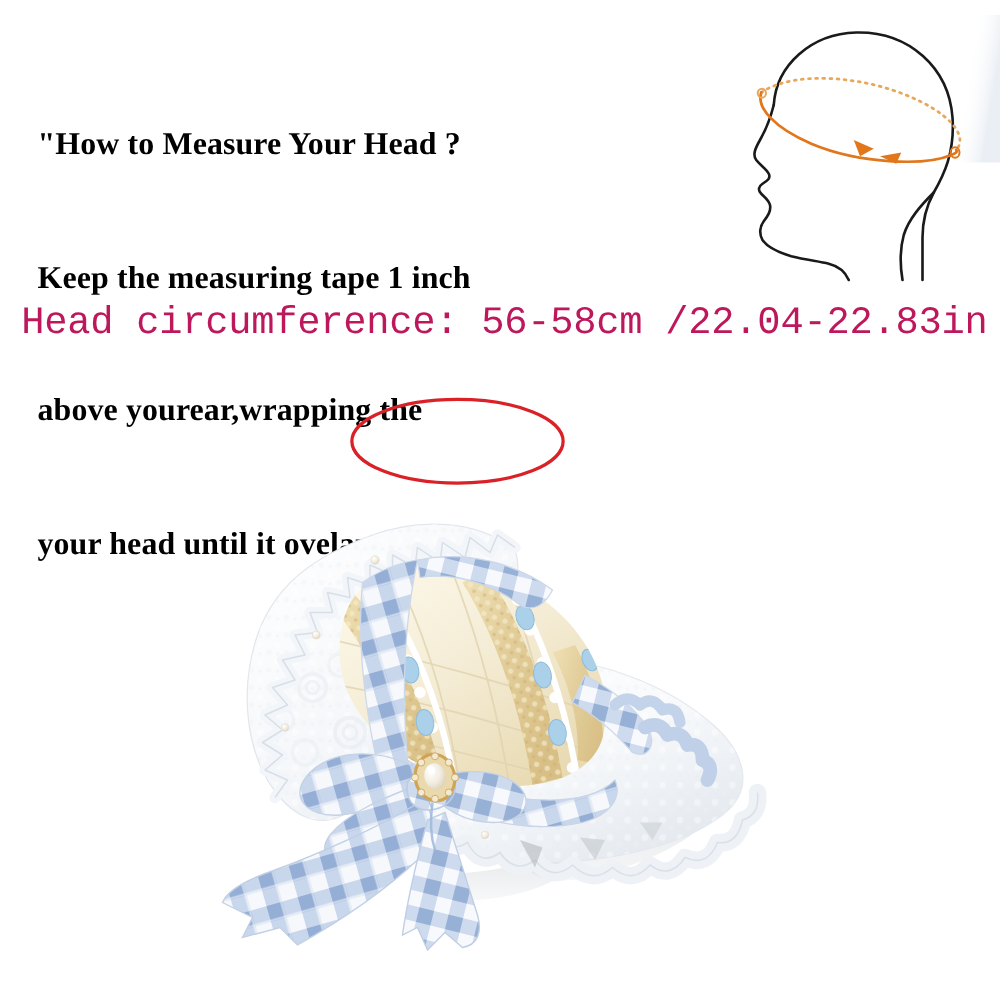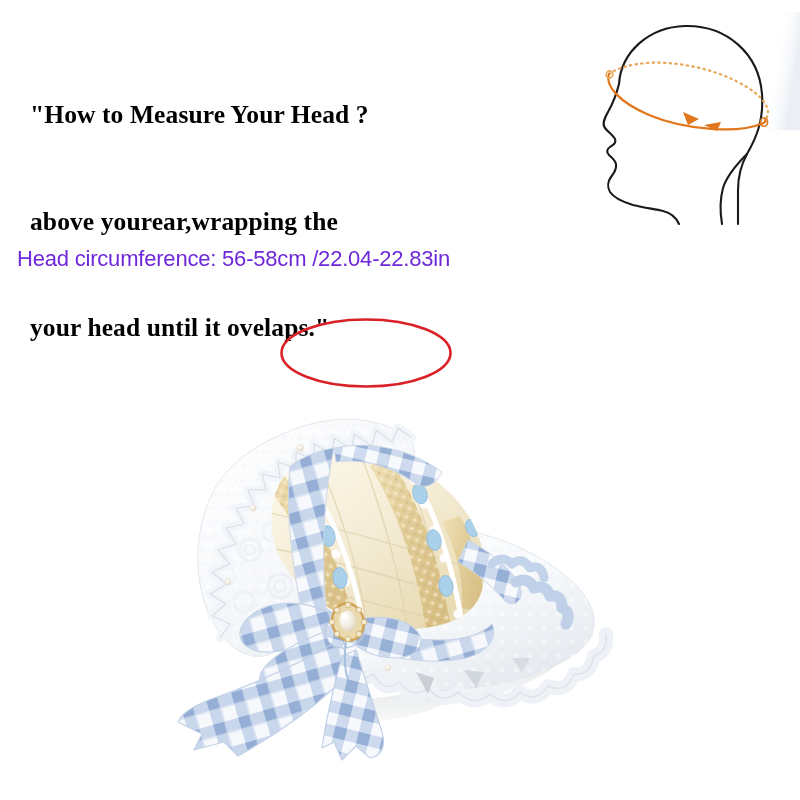--- a/index.html
+++ b/index.html
@@ -33,25 +33,25 @@
     letter-spacing: 0.1px;
     white-space: pre;
   }
   #instructions .iline { display: block; }
 
   
   #circumference {
     position: absolute;
     left: 17px;
     top: 240px;
-    font-family: Liberation Sans, sans-serif;
+    font-family: Liberation Mono, monospace;
     font-weight: 400;
-    font-size: 22px;
+    font-size: 31px;
     line-height: 38px;
-    color: #6d28d9;
+    color: #be185d;
     letter-spacing: -0.2px;
     white-space: nowrap;
   }
 
   
   #head-diagram {
     position: absolute;
     left: 575px;
     top: 12px;
     width: 225px;
@@ -79,20 +79,21 @@
   }
   #hat-photo svg { display: block; }
 </style>
 </head>
 <body>
 
 <div id="page">
 
   <div id="instructions">
     <span class="iline">"How to Measure Your Head ?</span>
+    <span class="iline">Keep the measuring tape 1 inch</span>
     <span class="iline">above yourear,wrapping the</span>
     <span class="iline">your head until it ovelaps."</span>
   </div>
 
   <div id="circumference">Head circumference: 56-58cm /22.04-22.83in</div>
 
   <div id="head-diagram">
     <svg width="225" height="220" viewBox="0 0 225 220" xmlns="http://www.w3.org/2000/svg">
       <defs>
         <linearGradient id="bgTint" x1="0" y1="0" x2="1" y2="0.25">

